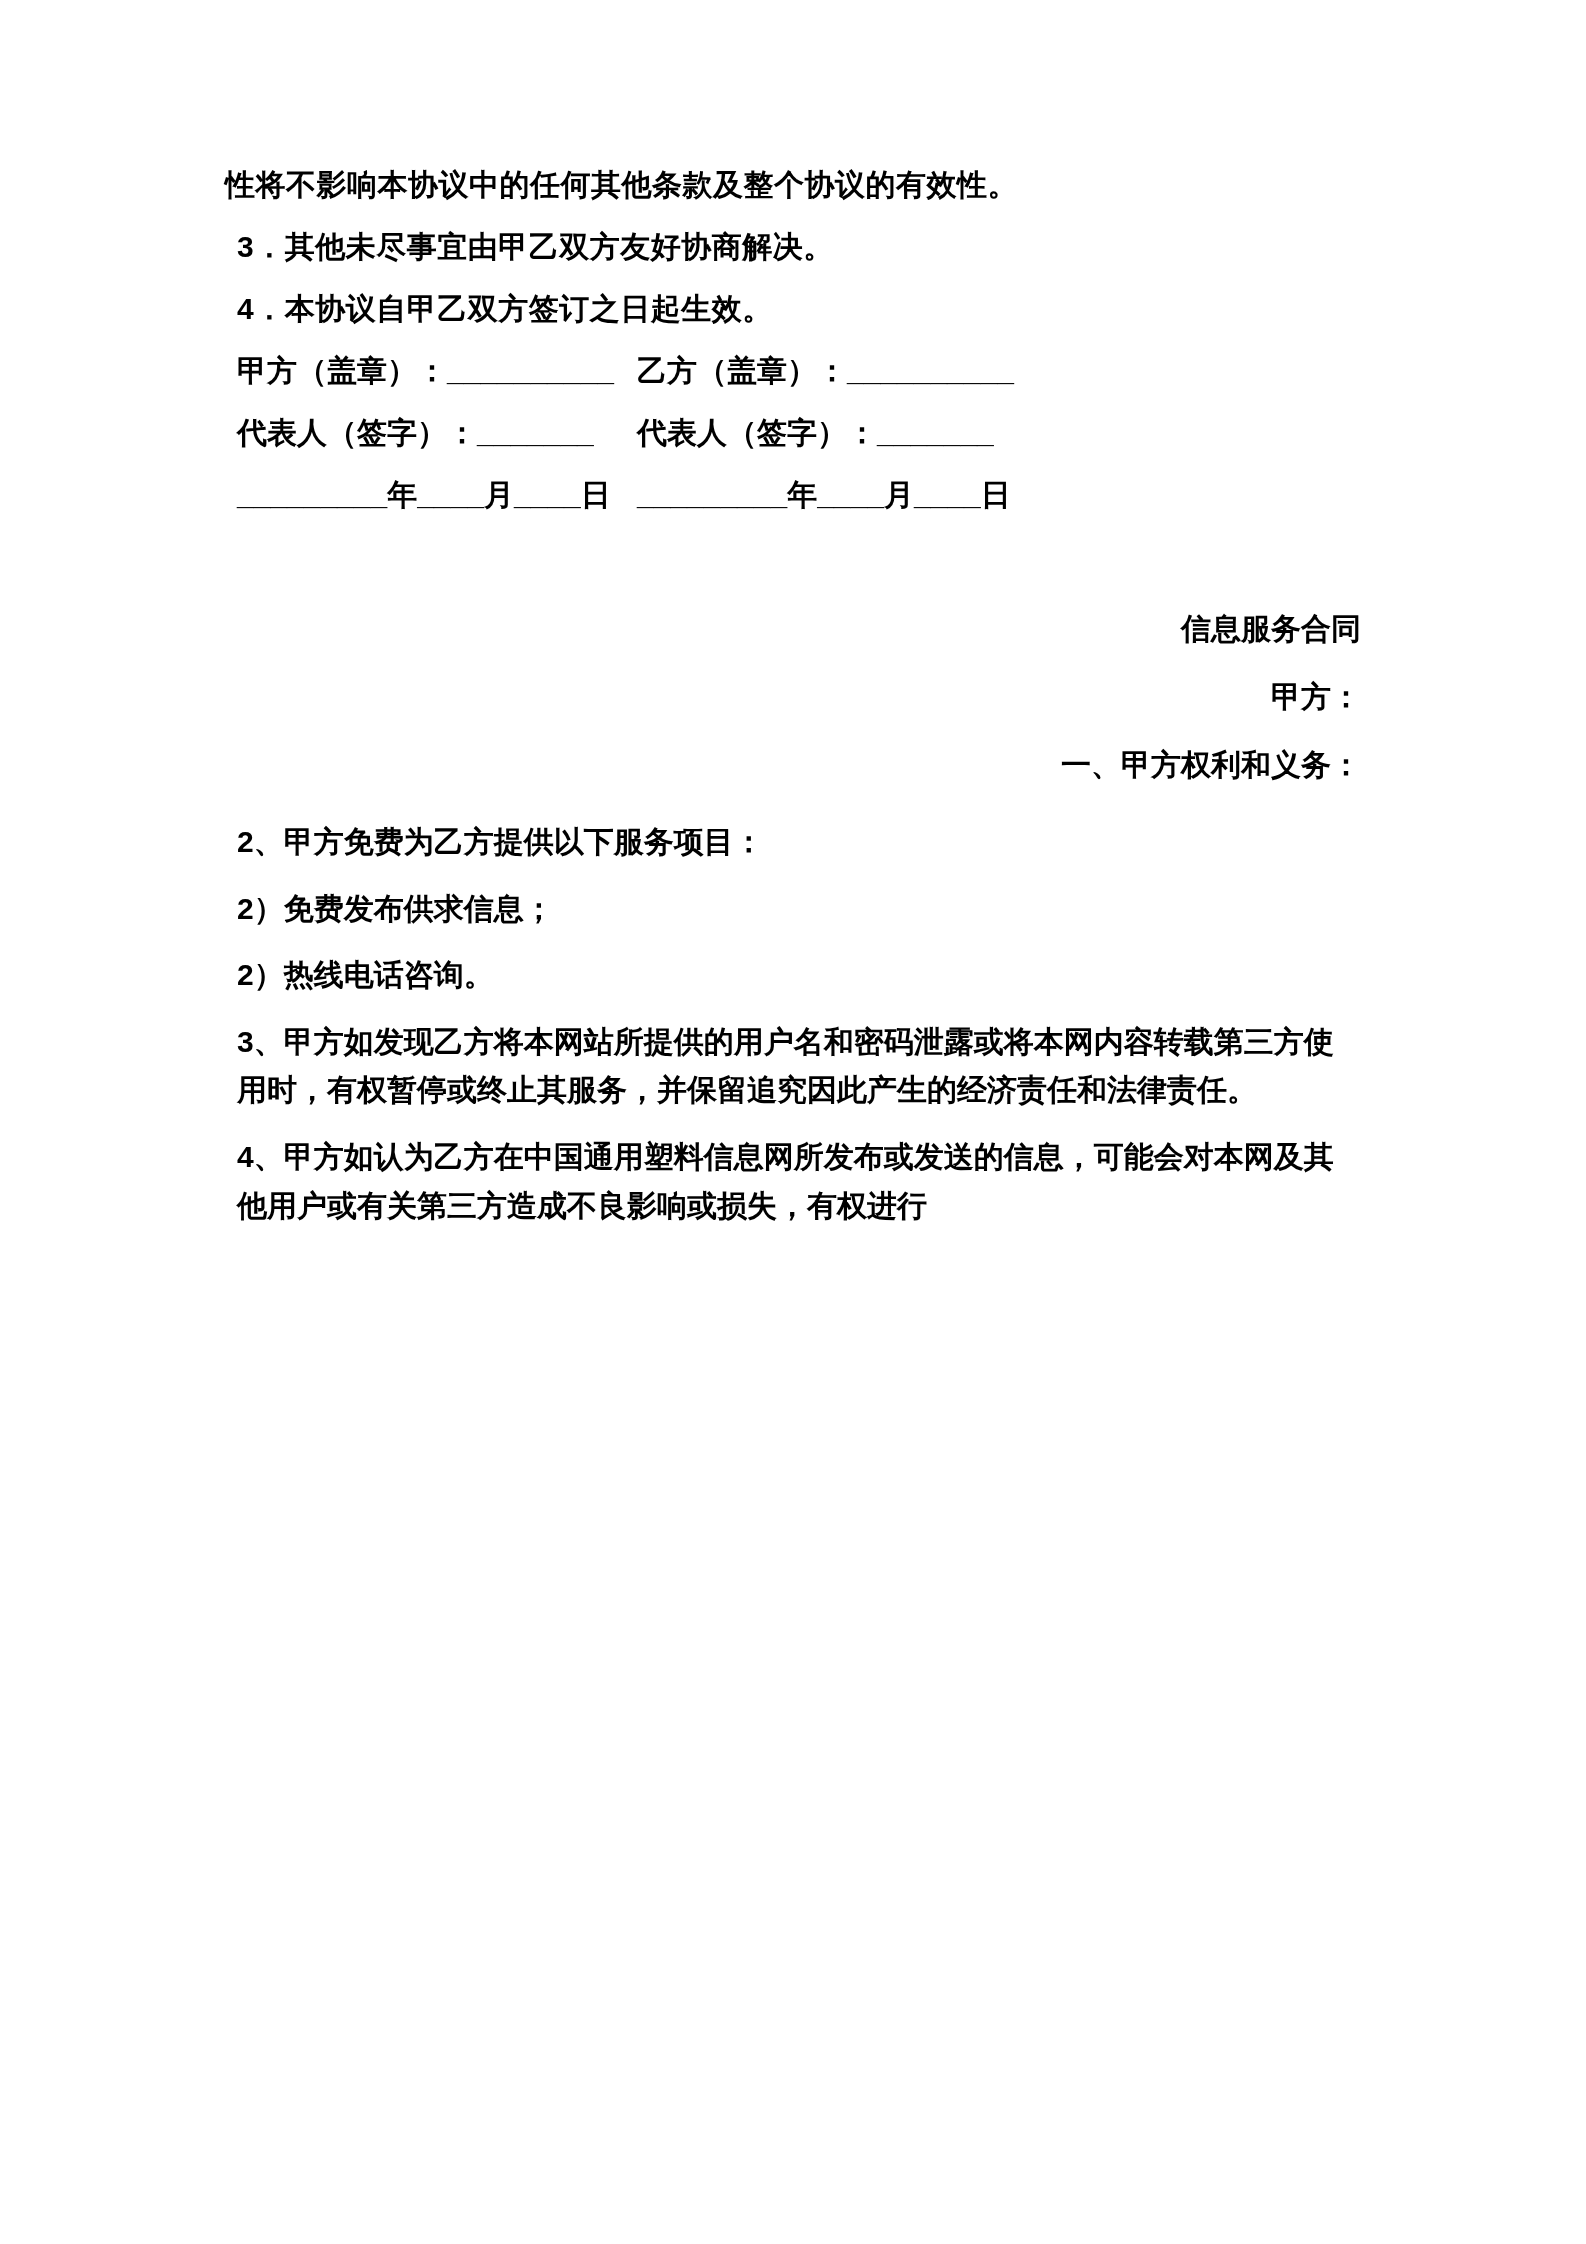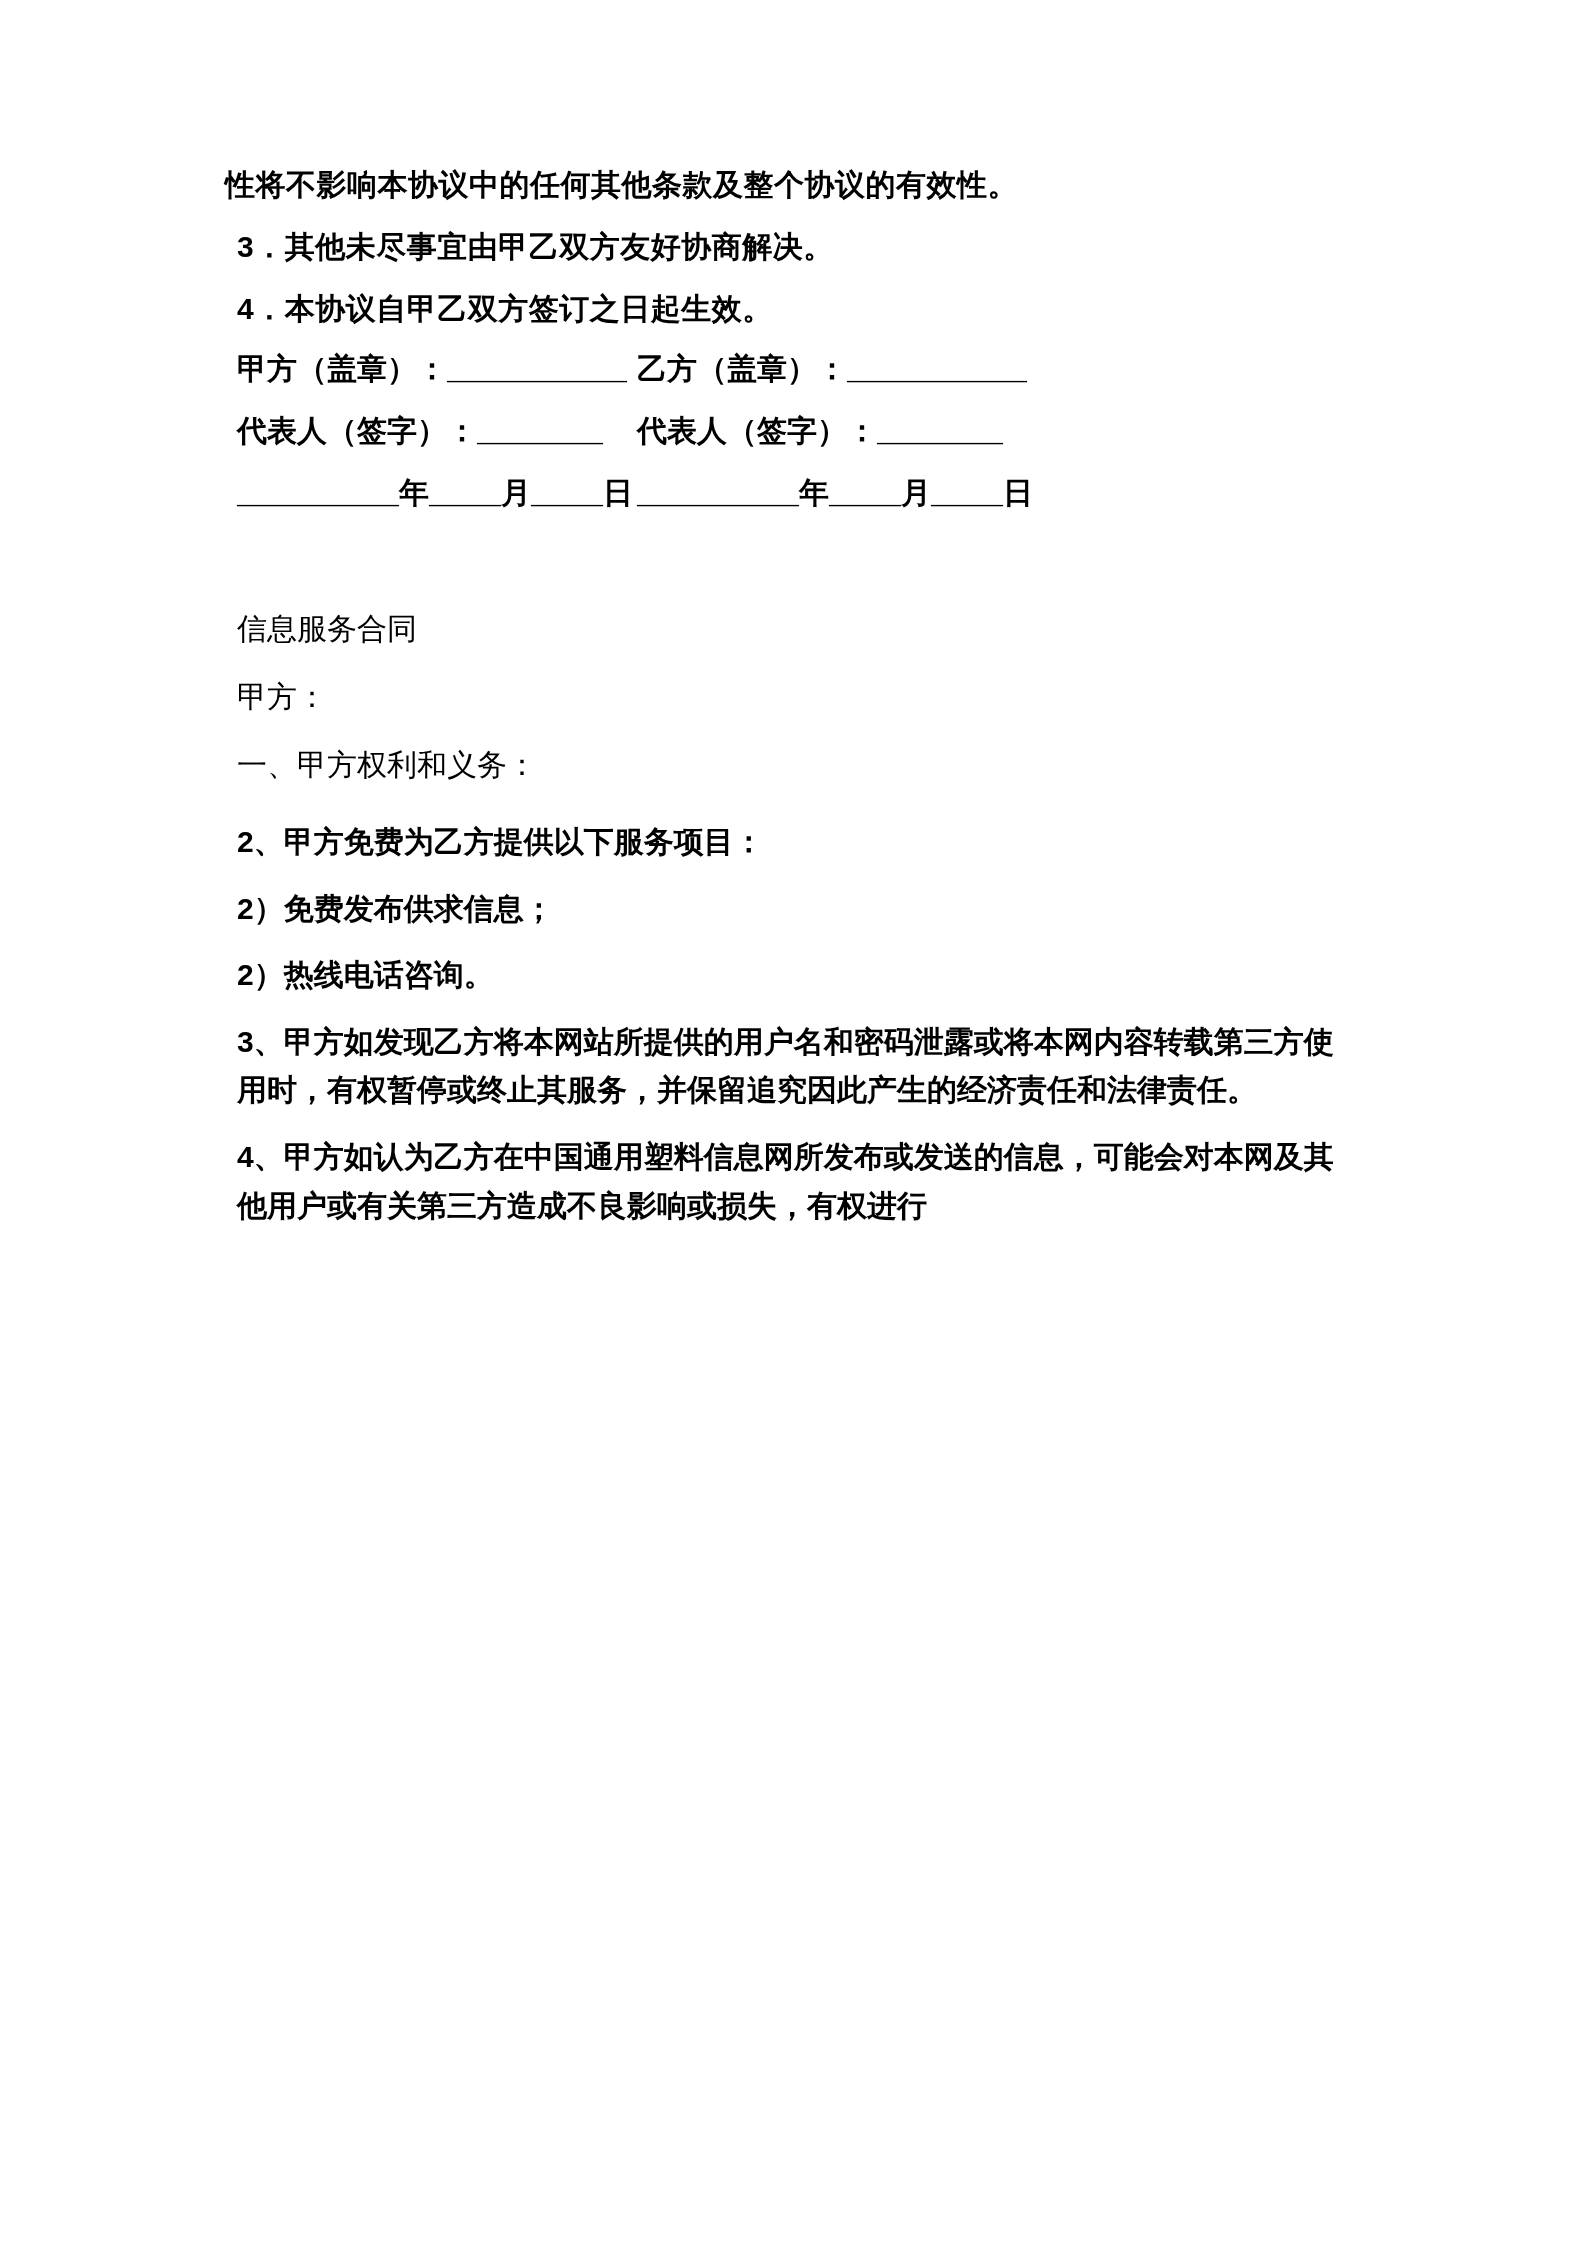--- a/index.html
+++ b/index.html
@@ -30,44 +30,44 @@
     white-space: pre-wrap;
   }
   .para.indent {
     text-indent: 0;
     padding-left: 12px;
   }
   .sig-row {
     display: flex;
     margin: 0 0 32px 0;
     padding-left: 12px;
-    font-family: Liberation Mono, monospace;
   }
   .sig-col {
     font-size: 30px;
     font-weight: bold;
     line-height: 1.0;
     white-space: pre;
   }
   .sig-col.left {
     width: 400px;
     flex: none;
   }
   .sig-col.right {
     flex: none;
   }
   .gap-block {
     height: 72px;
   }
   .title-line {
     font-size: 30px;
-    font-weight: normal;
+    font-weight: bold;
     line-height: 1.0;
     margin: 0 0 38px 0;
     padding-left: 12px;
+    text-align: right;
   }
   .body-para {
     font-size: 30px;
     font-weight: bold;
     line-height: 1.62;
     margin: 0 0 18px 0;
     padding-left: 12px;
     white-space: pre-wrap;
     word-break: break-all;
   }

